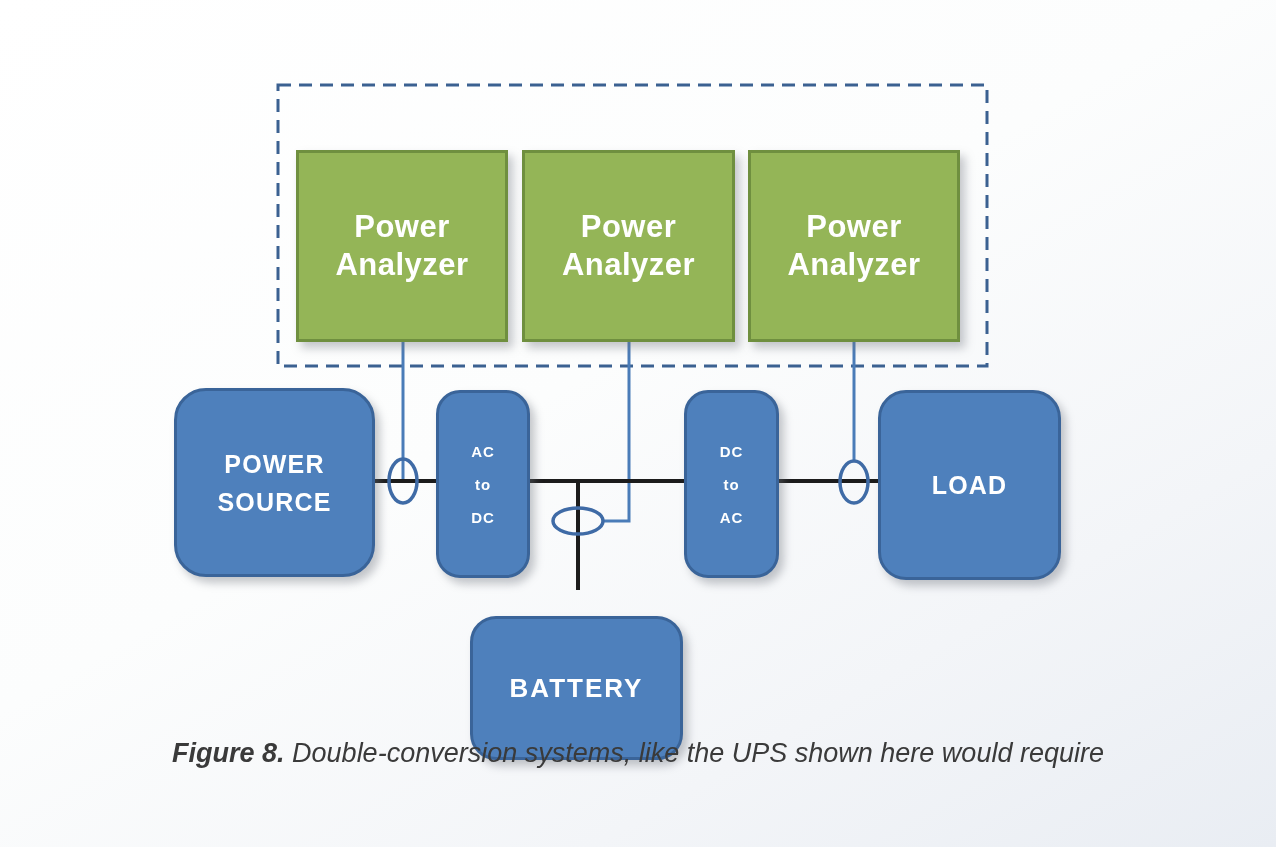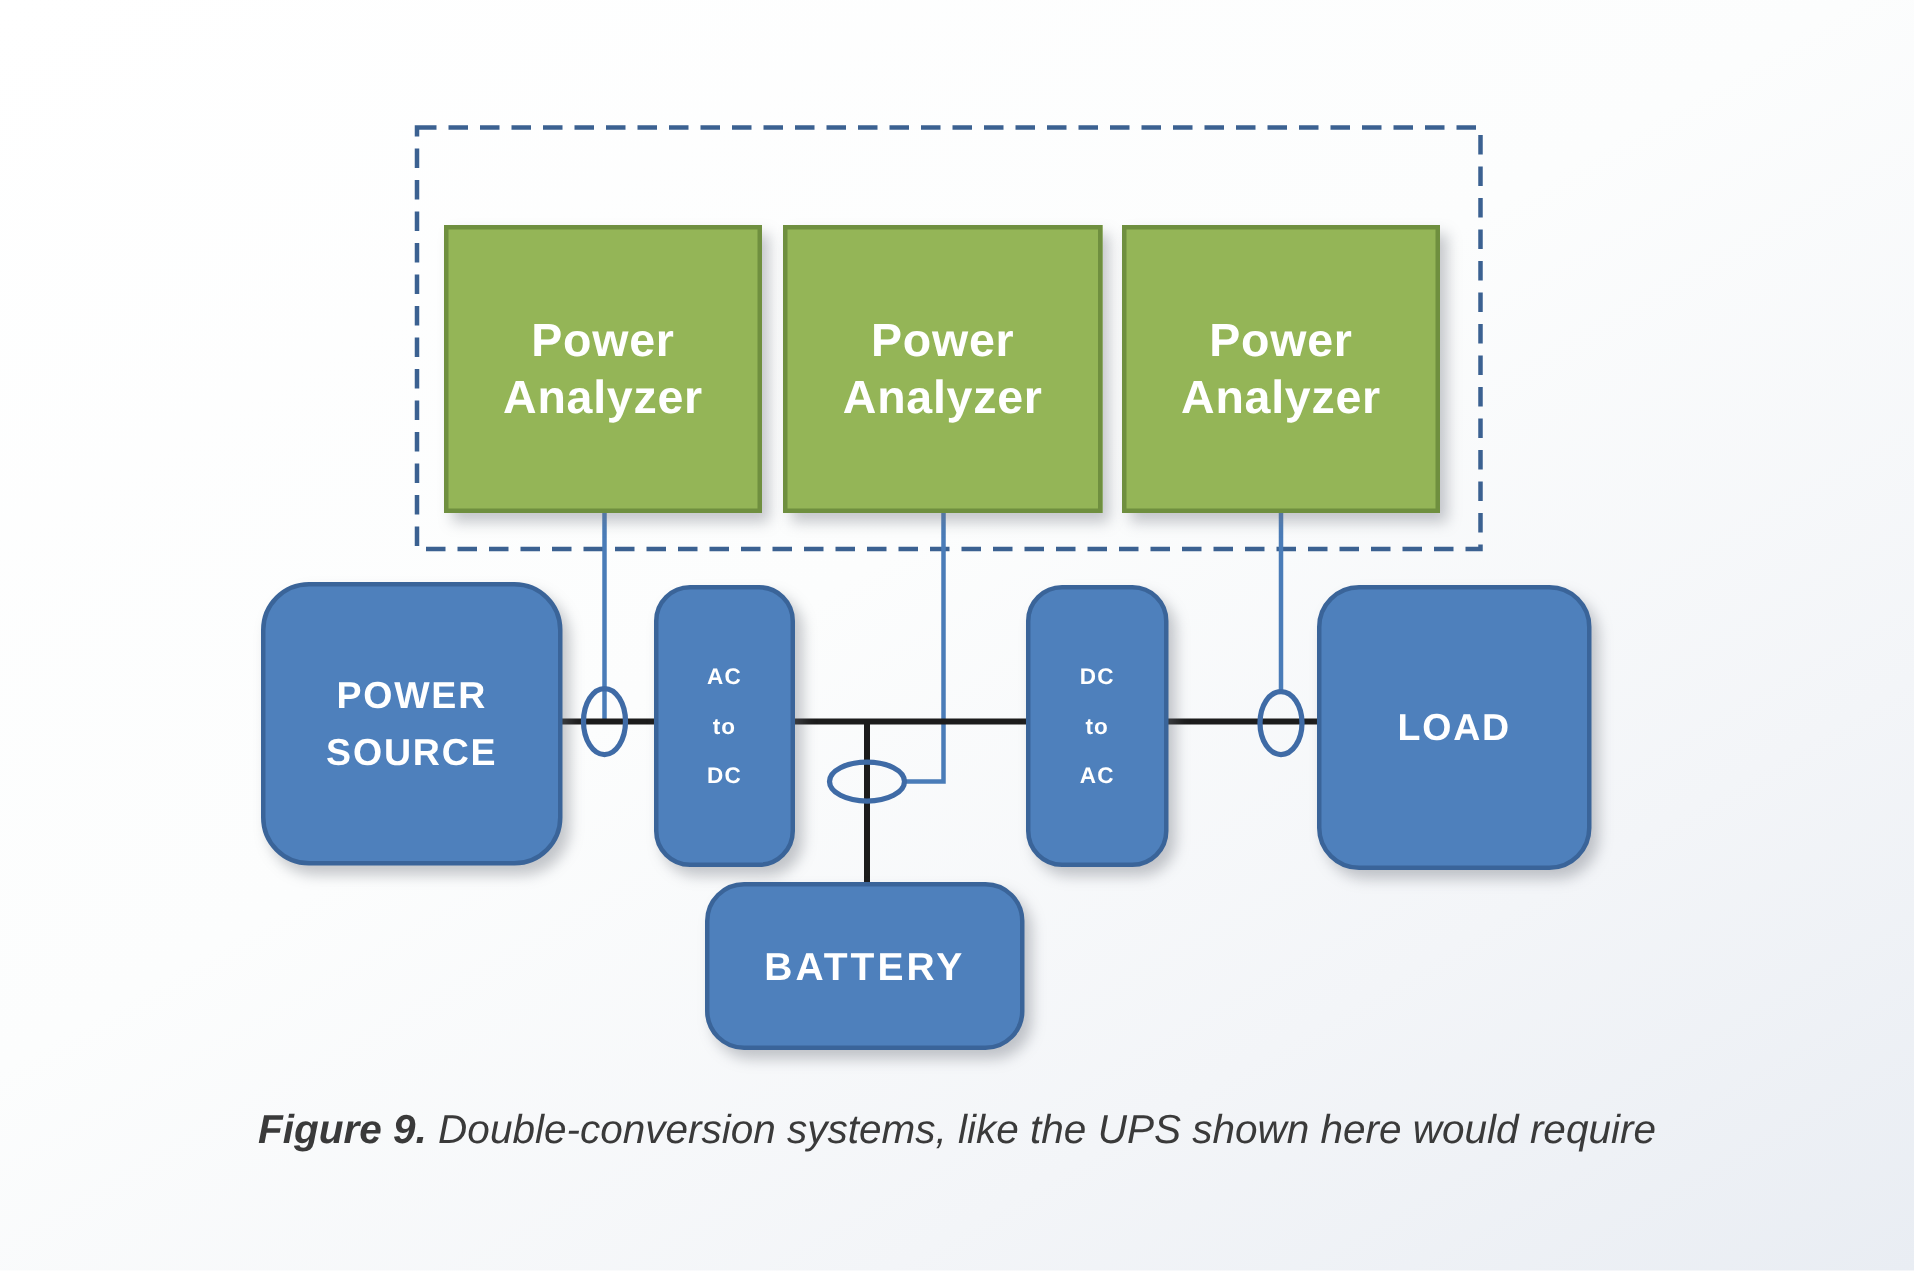--- a/index.html
+++ b/index.html
@@ -102,24 +102,24 @@
   <div class="bbox three-line" style="left:684px;top:390px;width:95px;height:188px;border-radius:24px">
     <span>DC</span>
     <span>to</span>
     <span>AC</span>
   </div>
 
   <div class="bbox one-line" style="left:878px;top:390px;width:183px;height:190px;border-radius:28px">
     <span>LOAD</span>
   </div>
 
-  <div class="bbox one-line battery-text" style="left:470px;top:588px;width:213px;height:112px;border-radius:26px">
+  <div class="bbox one-line battery-text" style="left:470px;top:616px;width:213px;height:144px;border-radius:26px">
     <span>BATTERY</span>
   </div>
 
   <div class="caption">
     <div>
-      <span class="fig-label">Figure 9.</span>
+      <span class="fig-label">Figure 8.</span>
       <span>Double-conversion systems, like the UPS shown here would require</span>
     </div>
   </div>
 
 </div>
 
 </body></html>

